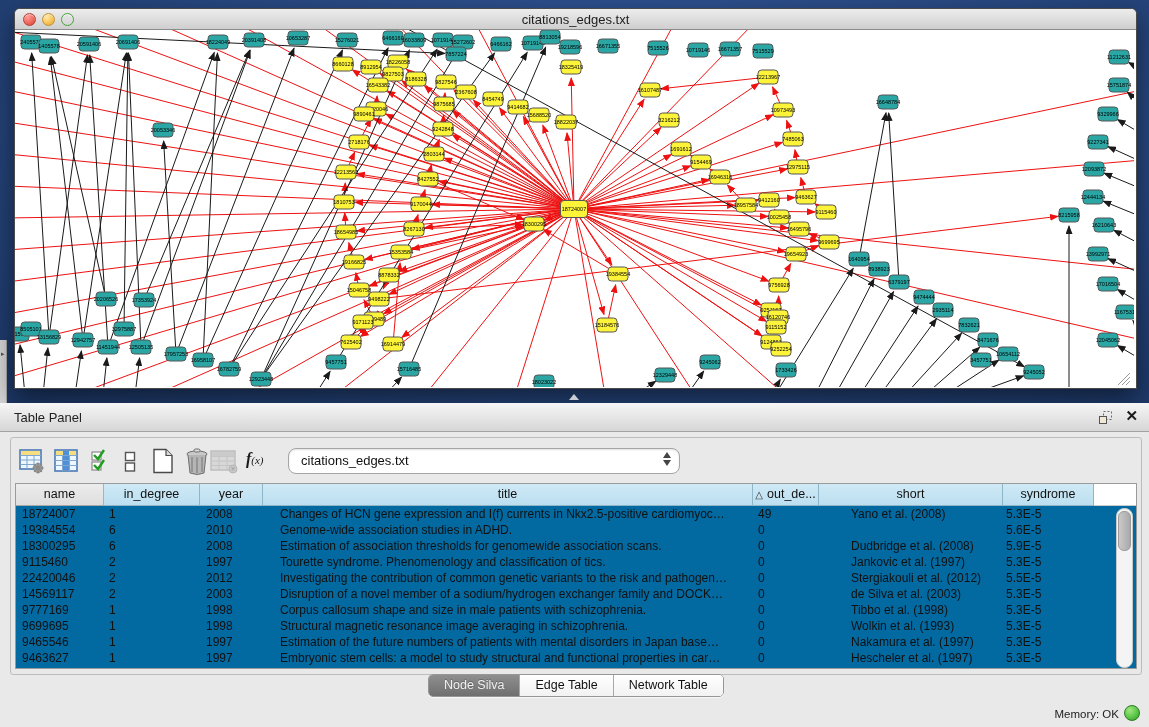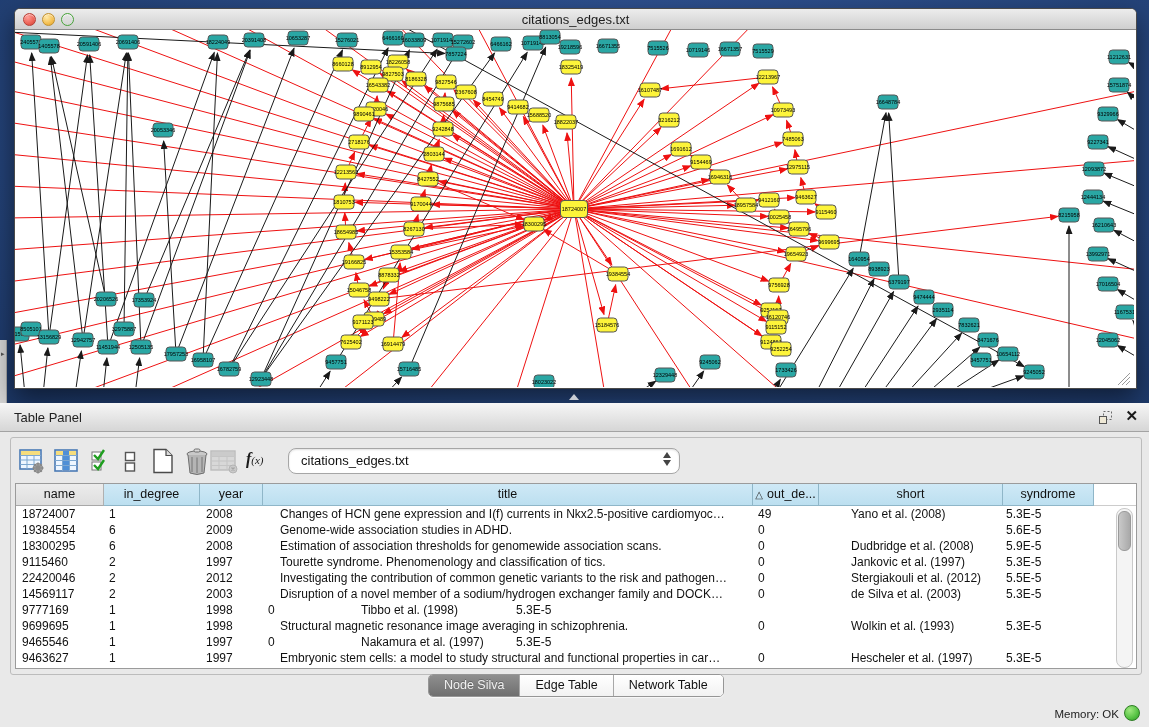--- a/index.html
+++ b/index.html
@@ -48,21 +48,21 @@
   .tb{position:absolute;left:0;top:42px;height:28px;width:1149px;}
   .tb .ic{position:absolute;top:3px;}
   .combo{position:absolute;left:288px;top:3px;width:390px;height:24px;background:#ffffff;
          border:1px solid #a6a6a6;border-radius:8px;box-shadow:inset 0 1px 2px rgba(0,0,0,.12);}
   .combo .val{position:absolute;left:12px;top:4px;font-size:13px;color:#111;}
   .combo .steppers{position:absolute;right:8px;top:3px;display:flex;flex-direction:column;gap:2px;align-items:center;}
   .combo .up{width:0;height:0;border-left:4px solid transparent;border-right:4px solid transparent;border-bottom:6px solid #444;}
   .combo .dn{width:0;height:0;border-left:4px solid transparent;border-right:4px solid transparent;border-top:6px solid #444;}
 
   
-  .dtable{position:absolute;left:15px;top:80px;width:1122px;height:186px;background:#ffffff;
+  .dtable{position:absolute;left:15px;top:80px;width:1122px;height:186px;background:#0369a1;
           border:1px solid #9b9b9b;box-sizing:border-box;}
   .thead{display:flex;height:22px;box-sizing:border-box;}
   .th{box-sizing:border-box;height:22px;line-height:21px;text-align:center;font-size:12.5px;color:#111;
       background:linear-gradient(#cfe9f6,#bcdff0);border-right:1px solid #8fb6c8;border-bottom:1px solid #8fb6c8;}
   .th.gray{background:linear-gradient(#ececec,#dedede);border-right:1px solid #b0b0b0;border-bottom:1px solid #a8a8a8;}
   .th.filler{background:#ffffff;border-right:none;border-bottom:1px solid #cccccc;}
   .sortmark{font-size:10px;margin-right:4px;color:#333;}
   .tbody{position:relative;}
   .trow{display:flex;height:16px;line-height:16px;font-size:12px;color:#111;white-space:nowrap;}
   .td{box-sizing:border-box;overflow:hidden;}
@@ -911,21 +911,21 @@
           <div class="td" style="width: 96px; padding-left: 5px;">1</div>
           <div class="td" style="width: 63px; padding-left: 6px;">2008</div>
           <div class="td" style="width: 490px; padding-left: 17px;">Changes of HCN gene expression and I(f) currents in Nkx2.5-positive cardiomyoc…</div>
           <div class="td" style="width: 66px; padding-left: 5px;">49</div>
           <div class="td" style="width: 184px; padding-left: 32px;">Yano et al. (2008)</div>
           <div class="td" style="width: 91px; padding-left: 3px;">5.3E-5</div>
         </div>
         <div class="trow">
           <div class="td" style="width: 88px; padding-left: 6px;">19384554</div>
           <div class="td" style="width: 96px; padding-left: 5px;">6</div>
-          <div class="td" style="width: 63px; padding-left: 6px;">2009</div>
+          <div class="td" style="width: 63px; padding-left: 6px;">2010</div>
           <div class="td" style="width: 490px; padding-left: 17px;">Genome-wide association studies in ADHD.</div>
           <div class="td" style="width: 66px; padding-left: 5px;">0</div>
           <div class="td" style="width: 184px; padding-left: 32px; margin-top: 25px;">Franke et al. (2009)</div>
           <div class="td" style="width: 91px; padding-left: 3px;">5.6E-5</div>
         </div>
         <div class="trow">
           <div class="td" style="width: 88px; padding-left: 6px;">18300295</div>
           <div class="td" style="width: 96px; padding-left: 5px;">6</div>
           <div class="td" style="width: 63px; padding-left: 6px;">2008</div>
           <div class="td" style="width: 490px; padding-left: 17px;">Estimation of association thresholds for genomewide association scans.</div>
@@ -957,37 +957,39 @@
           <div class="td" style="width: 63px; padding-left: 6px;">2003</div>
           <div class="td" style="width: 490px; padding-left: 17px;">Disruption of a novel member of a sodium/hydrogen exchanger family and DOCK…</div>
           <div class="td" style="width: 66px; padding-left: 5px;">0</div>
           <div class="td" style="width: 184px; padding-left: 32px;">de Silva et al. (2003)</div>
           <div class="td" style="width: 91px; padding-left: 3px;">5.3E-5</div>
         </div>
         <div class="trow">
           <div class="td" style="width: 88px; padding-left: 6px;">9777169</div>
           <div class="td" style="width: 96px; padding-left: 5px;">1</div>
           <div class="td" style="width: 63px; padding-left: 6px;">1998</div>
+          <div class="td" style="width: 490px; padding-left: 17px;">Corpus callosum shape and size in male patients with schizophrenia.</div>
           <div class="td" style="width: 66px; padding-left: 5px;">0</div>
           <div class="td" style="width: 184px; padding-left: 32px;">Tibbo et al. (1998)</div>
           <div class="td" style="width: 91px; padding-left: 3px;">5.3E-5</div>
         </div>
         <div class="trow">
           <div class="td" style="width: 88px; padding-left: 6px;">9699695</div>
           <div class="td" style="width: 96px; padding-left: 5px;">1</div>
           <div class="td" style="width: 63px; padding-left: 6px;">1998</div>
           <div class="td" style="width: 490px; padding-left: 17px;">Structural magnetic resonance image averaging in schizophrenia.</div>
           <div class="td" style="width: 66px; padding-left: 5px;">0</div>
           <div class="td" style="width: 184px; padding-left: 32px;">Wolkin et al. (1993)</div>
           <div class="td" style="width: 91px; padding-left: 3px;">5.3E-5</div>
         </div>
         <div class="trow">
           <div class="td" style="width: 88px; padding-left: 6px;">9465546</div>
           <div class="td" style="width: 96px; padding-left: 5px;">1</div>
           <div class="td" style="width: 63px; padding-left: 6px;">1997</div>
+          <div class="td" style="width: 490px; padding-left: 17px;">Estimation of the future numbers of patients with mental disorders in Japan base…</div>
           <div class="td" style="width: 66px; padding-left: 5px;">0</div>
           <div class="td" style="width: 184px; padding-left: 32px;">Nakamura et al. (1997)</div>
           <div class="td" style="width: 91px; padding-left: 3px;">5.3E-5</div>
         </div>
         <div class="trow">
           <div class="td" style="width: 88px; padding-left: 6px;">9463627</div>
           <div class="td" style="width: 96px; padding-left: 5px;">1</div>
           <div class="td" style="width: 63px; padding-left: 6px;">1997</div>
           <div class="td" style="width: 490px; padding-left: 17px;">Embryonic stem cells: a model to study structural and functional properties in car…</div>
           <div class="td" style="width: 66px; padding-left: 5px;">0</div>

